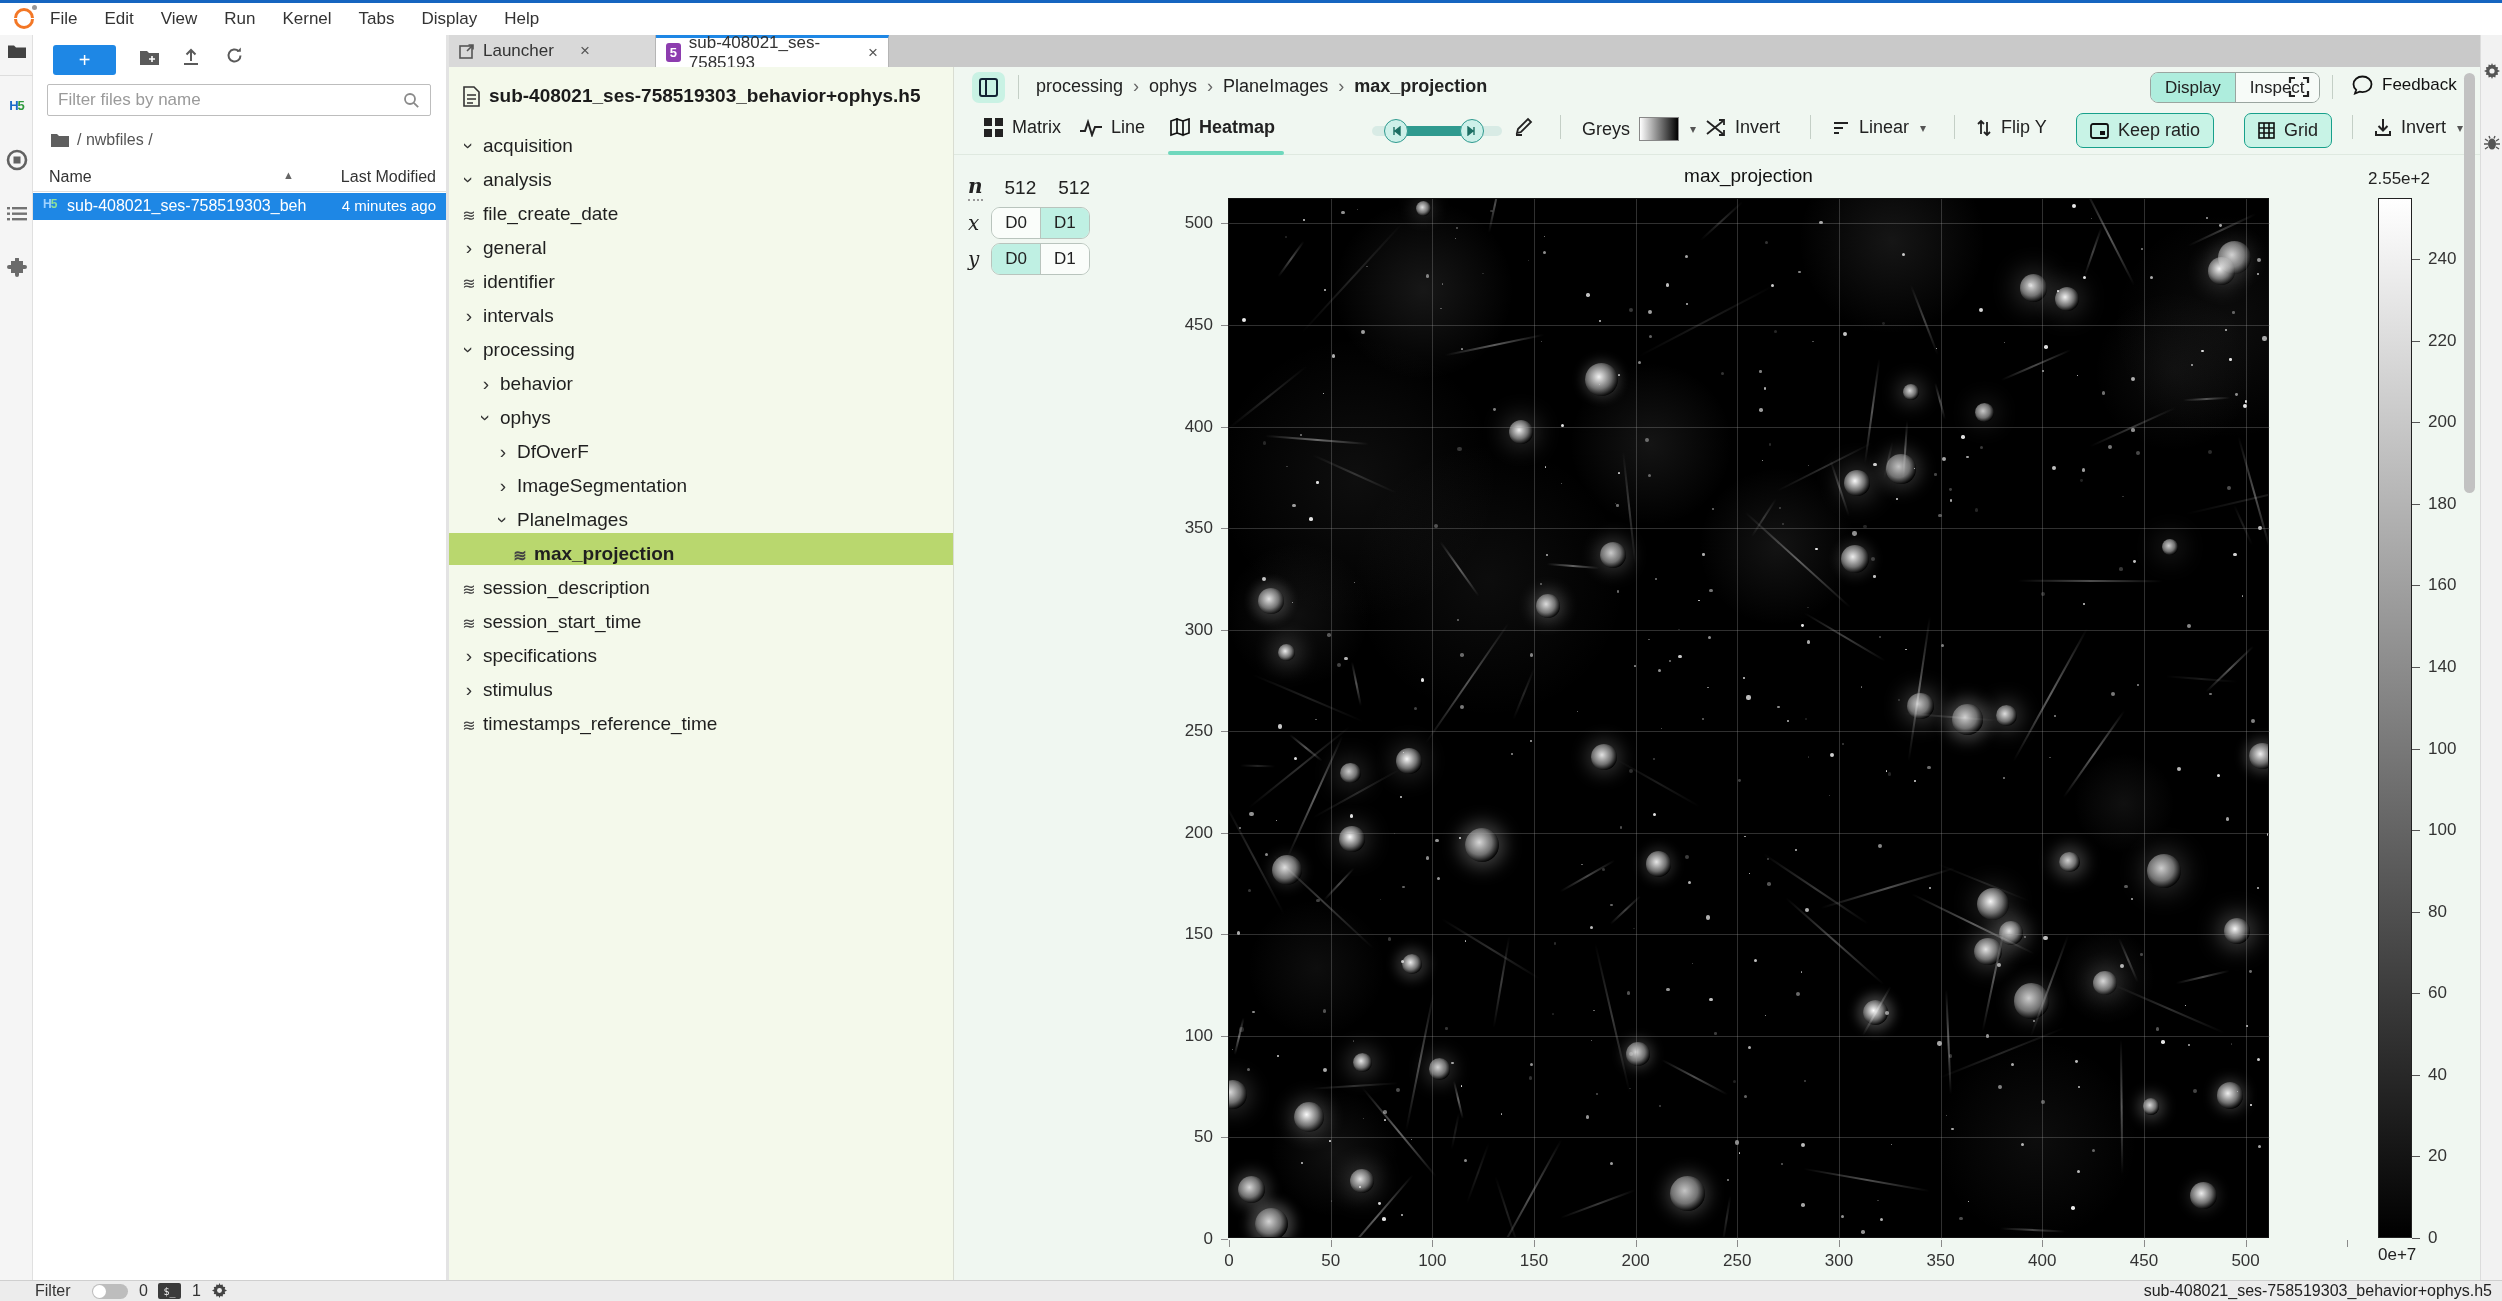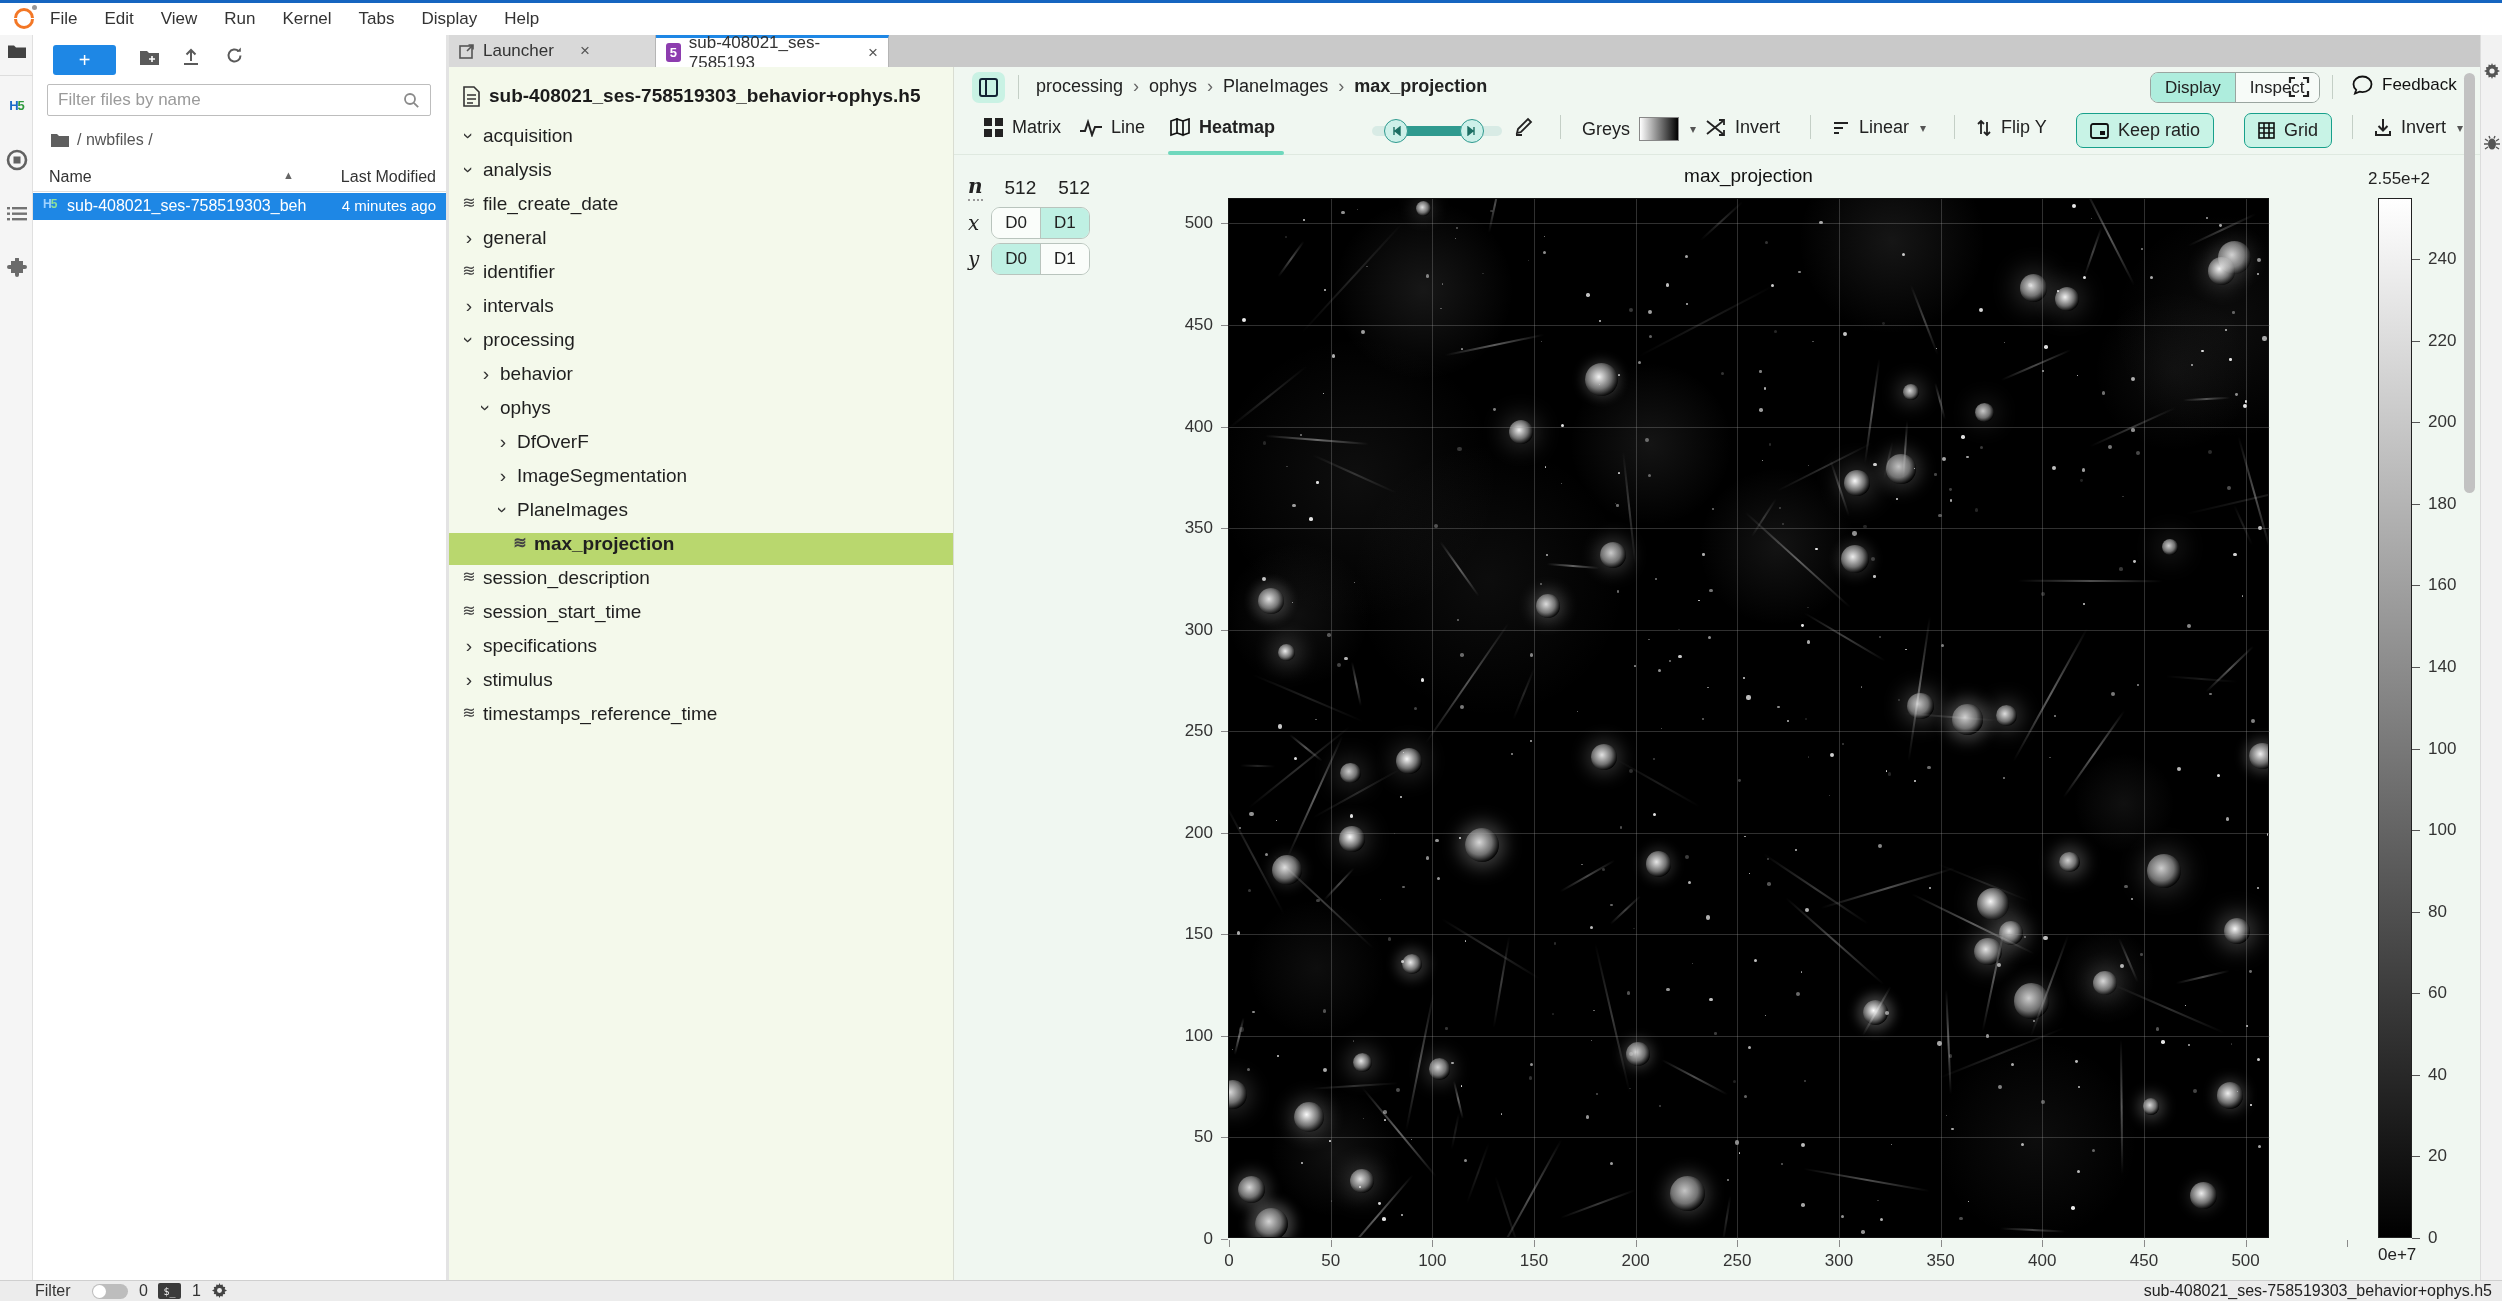--- a/index.html
+++ b/index.html
@@ -56,21 +56,21 @@
   .dtab{height:32px;display:flex;align-items:center;padding:0 10px;font-size:17px;color:#333;border-right:1px solid #b5b5b5;position:relative}
   .dtab .x{margin-left:26px;color:#555;font-size:17px}
   .dtab.inactive{background:#d9d9d9;width:207px}
   .dtab.active{background:#fff;width:233px;border-top:3px solid #1e87e5}
   .h5badge{width:19px;height:19px;background:#8d3daf;color:#fff;border-radius:3px;font-size:13px;font-weight:bold;
     display:flex;align-items:center;justify-content:center;margin-right:8px}
 
   
   #treepanel{left:449px;top:67px;width:505px;height:1213px;background:#f4f9eb;border-right:1px solid #d9ddd2;overflow:hidden}
   #treetitle{position:absolute;left:14px;top:18px;display:flex;align-items:center;gap:9px;font-size:19px;font-weight:bold;color:#1b1b1b}
-  .trow{position:absolute;left:0;width:505px;height:32px;display:flex;align-items:flex-start;font-size:19px;color:#1f1f1f}
+  .trow{position:absolute;left:0;width:505px;height:32px;display:flex;align-items:flex-end;font-size:19px;color:#1f1f1f}
   .trow .twisty{width:20px;text-align:center;color:#333;font-size:19px}
   .twisty.open{display:inline-block;transform:rotate(90deg)}
   .trow .dsico{width:20px;text-align:center;font-size:16px;color:#444}
   .trow .tlabel{margin-left:4px;white-space:nowrap}
   .trow.sel{background:#b9d76e;font-weight:bold}
 
   
   #viz{left:954px;top:67px;width:1526px;height:1213px;background:#f0f7f1}
   #crumbbar{position:absolute;left:0;top:0;width:100%;height:40px}
   #sbtoggle{position:absolute;left:18px;top:5px;width:33px;height:31px;background:#c9f2e4;border-radius:7px;

